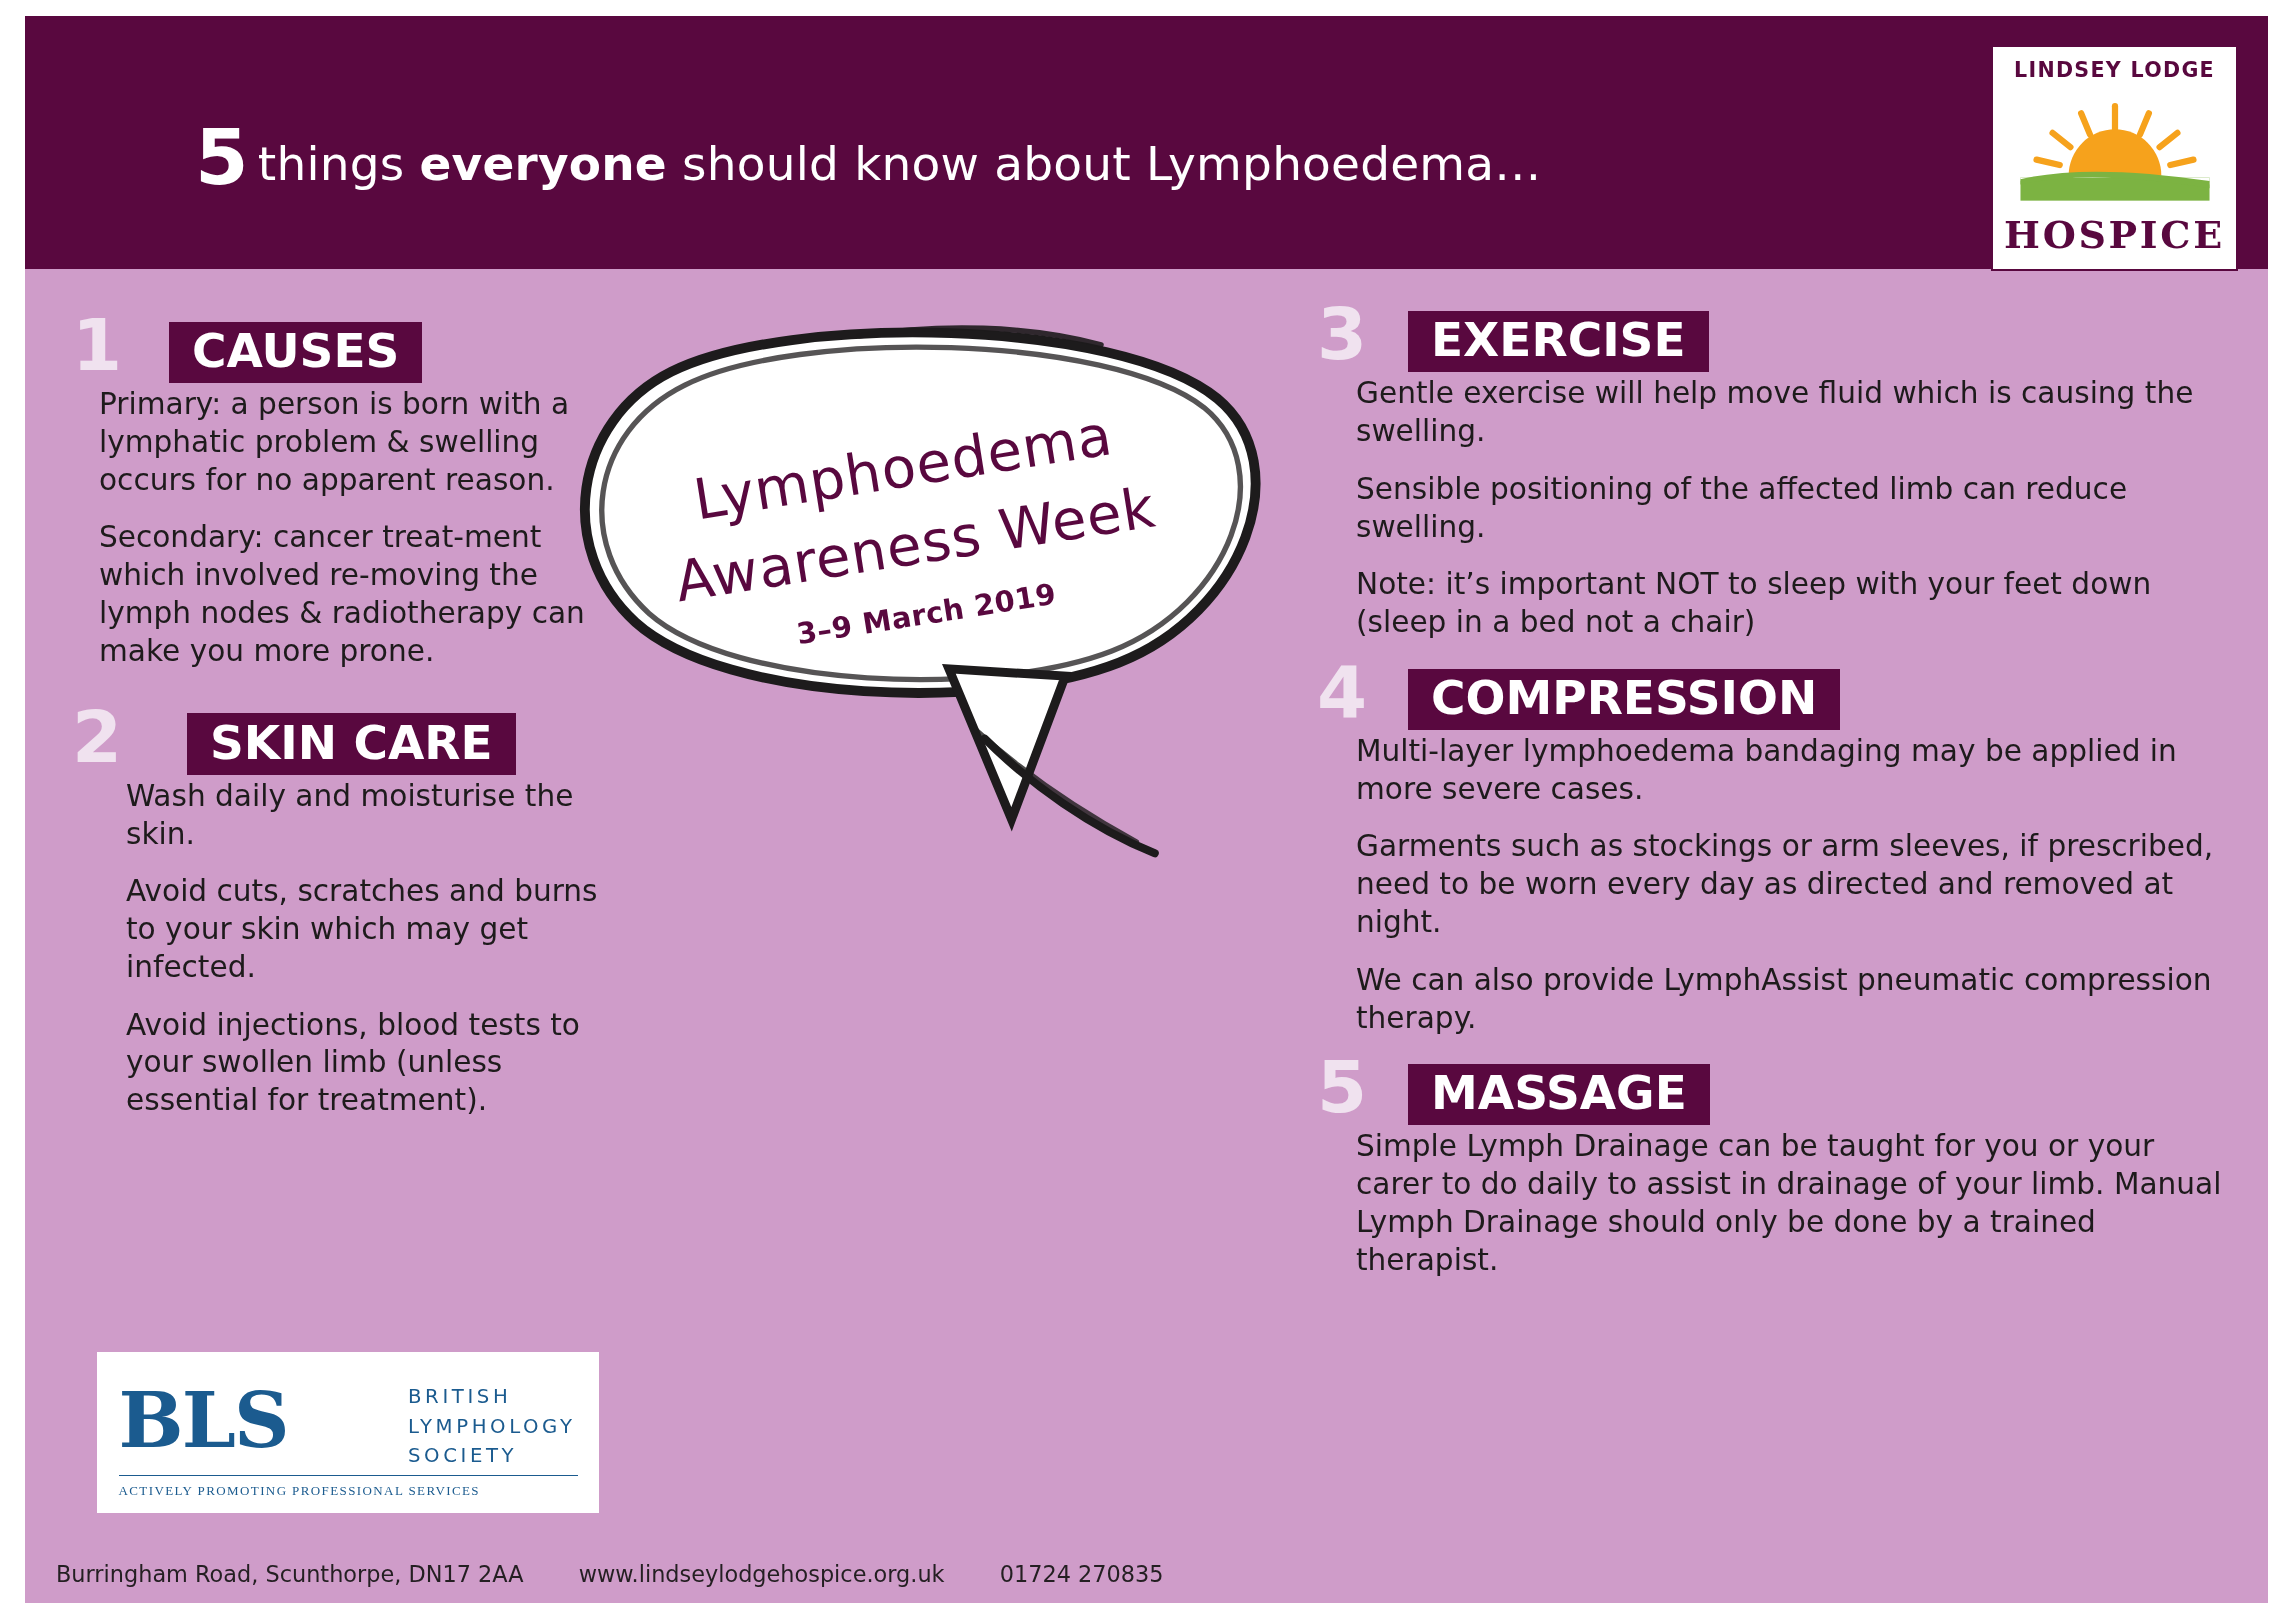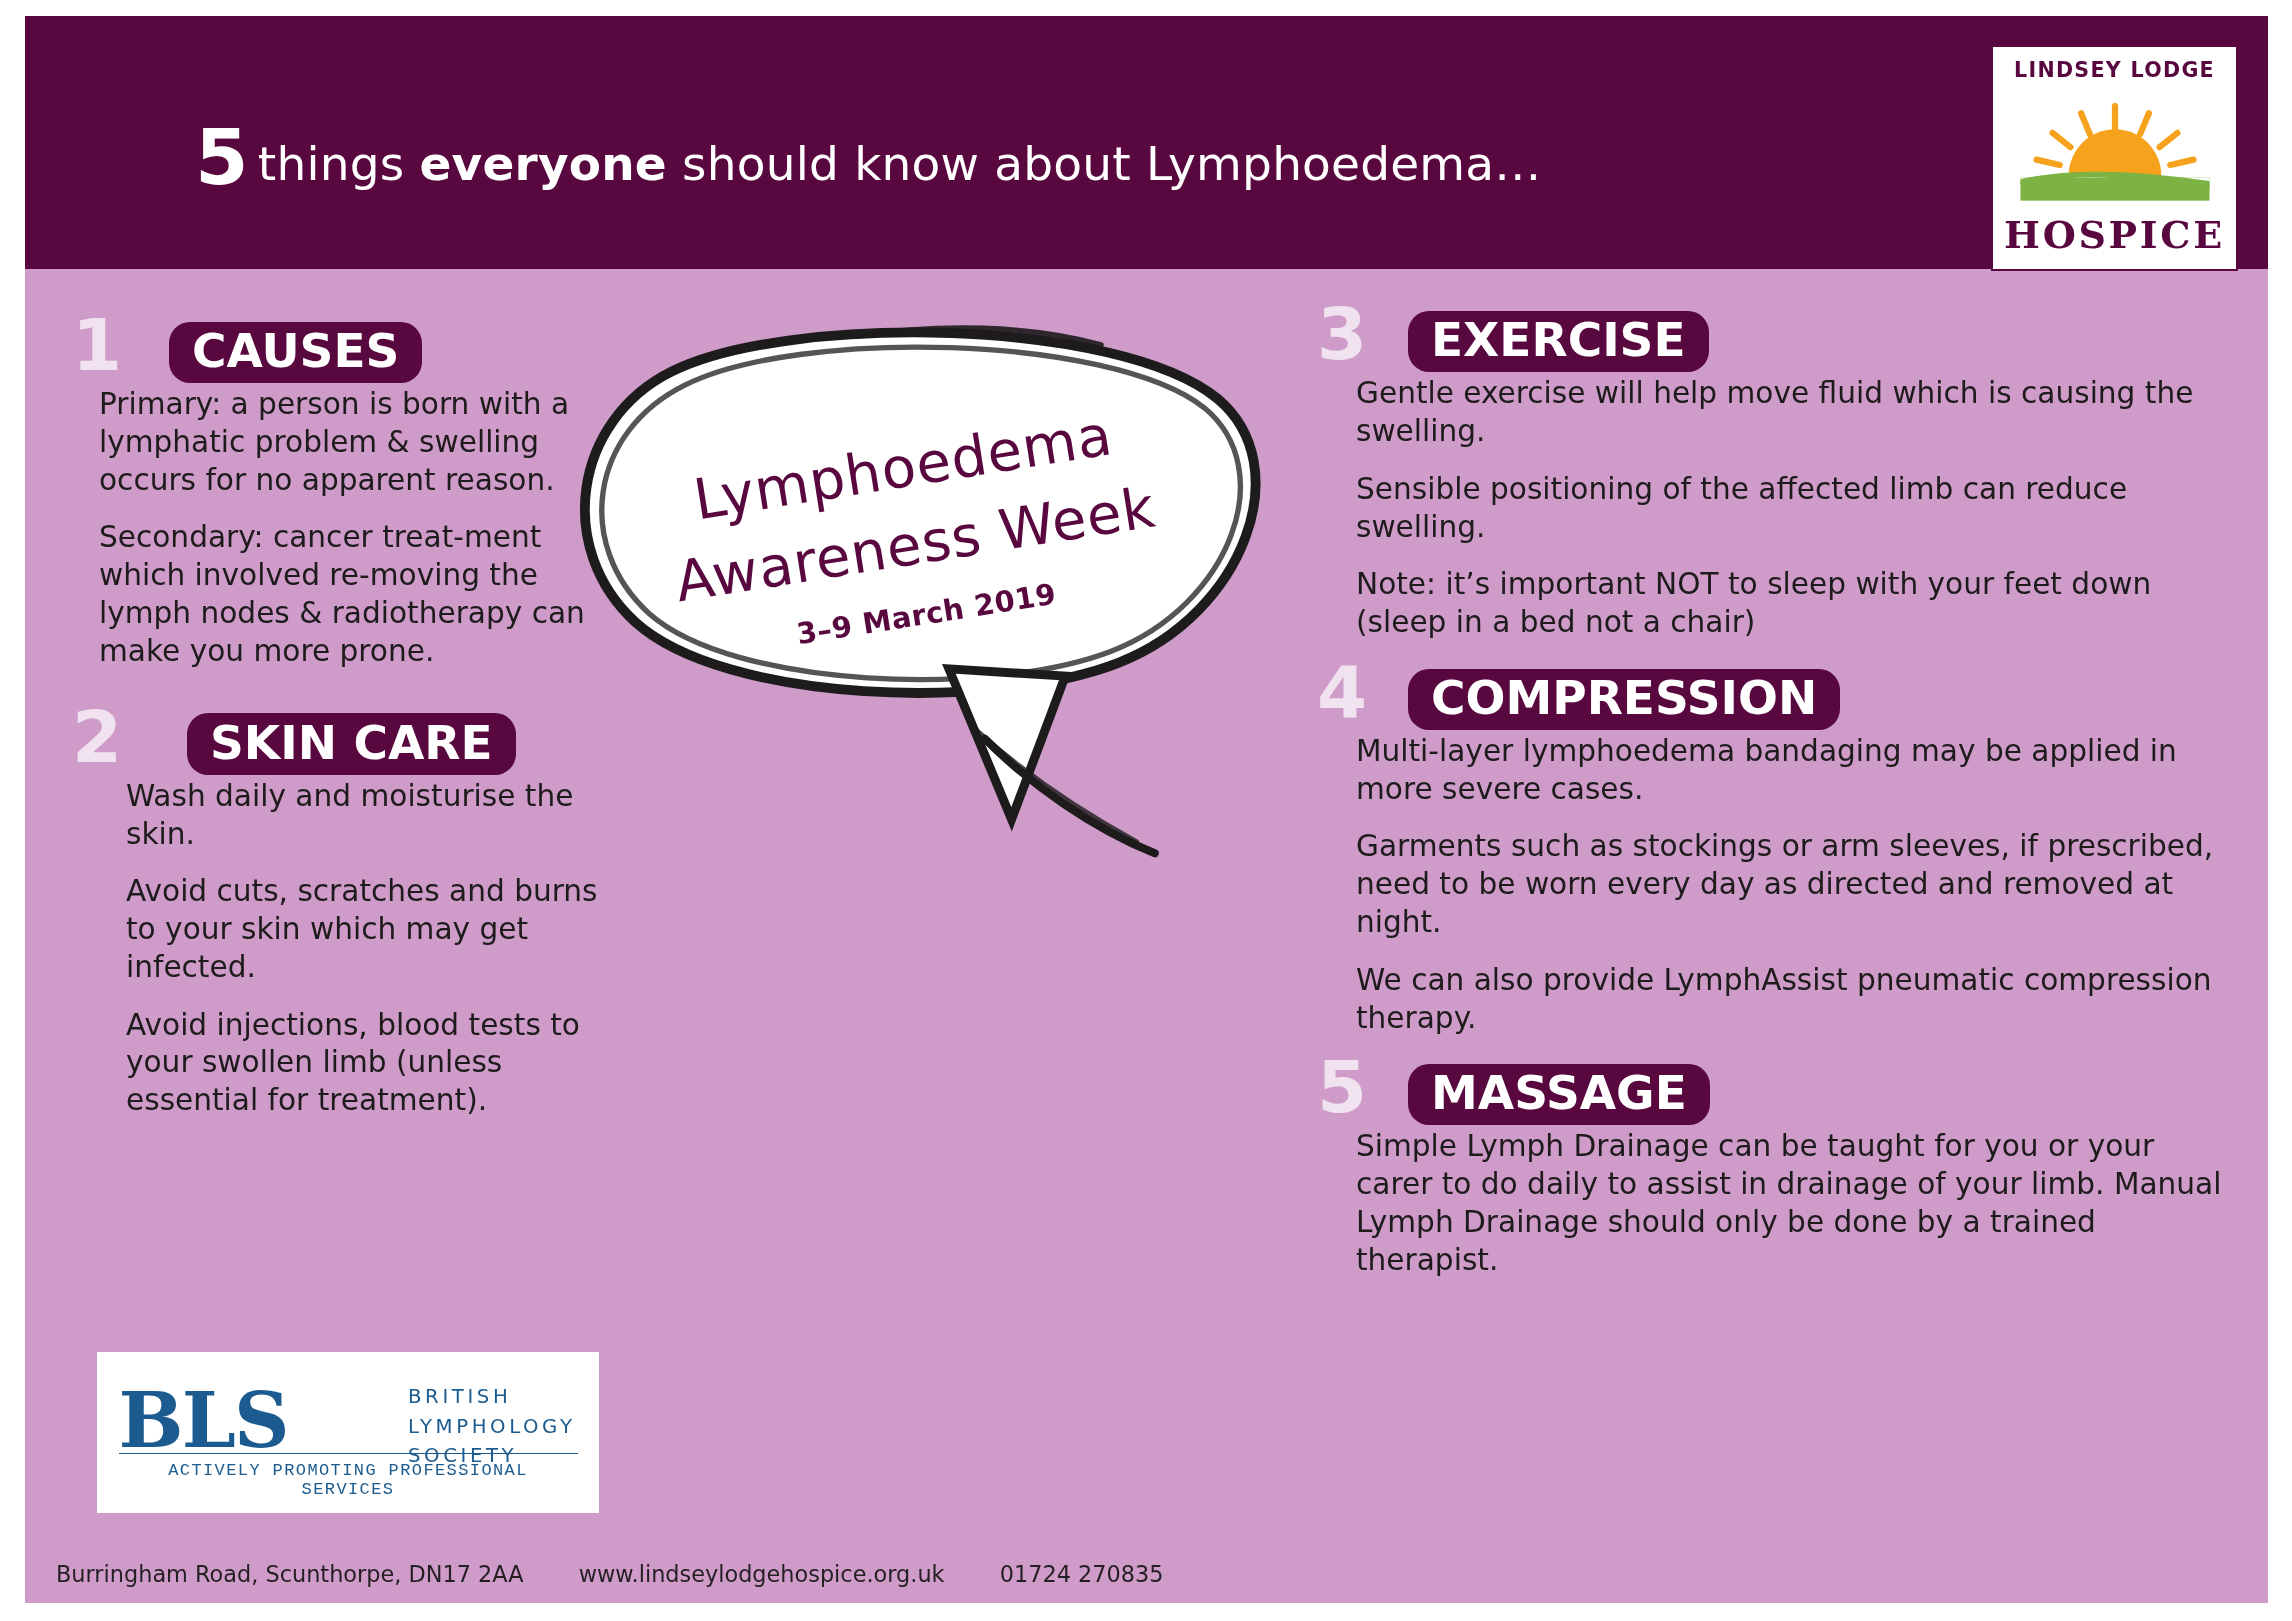--- a/index.html
+++ b/index.html
@@ -116,21 +116,20 @@
     position: absolute;
     top: 3.6px;
     background: #59083f;
     color: #ffffff;
     font-size: 47px;
     font-weight: 700;
     padding: 5.4px 23px 9px 23px;
     line-height: 1.0;
     white-space: nowrap;
     font-family: "DejaVu Sans", sans-serif;
-    border-radius: 21px;
   }
   .sec-body {
     color: #1e1b1c;
     font-size: 29.6px;
     line-height: 1.28;
     font-family: "DejaVu Sans", sans-serif;
   }
   .sec-body p {
     margin: 0 0 19.7px 0;
   }
@@ -197,24 +196,24 @@
     font-size: 19.7px;
     letter-spacing: 3.6px;
     line-height: 1.5;
     text-transform: uppercase;
     margin-left: 8px;
   }
   .bls-tag {
     position: absolute;
     left: 21.5px; bottom: 14.3px;
     width: 459px;
-    text-align: center;
+    text-align: left;
     color: #1b5b8f;
-    font-family: Liberation Mono, monospace;
-    font-size: 17px;
+    font-family: Liberation Serif, serif;
+    font-size: 13px;
     letter-spacing: 1.4px;
     border-top: 1.8px solid #1b5b8f;
     padding-top: 7.2px;
     text-transform: uppercase;
   }
   
   .footer {
     position: absolute;
     left: 56px; bottom: 34px;
     color: #241f22;

